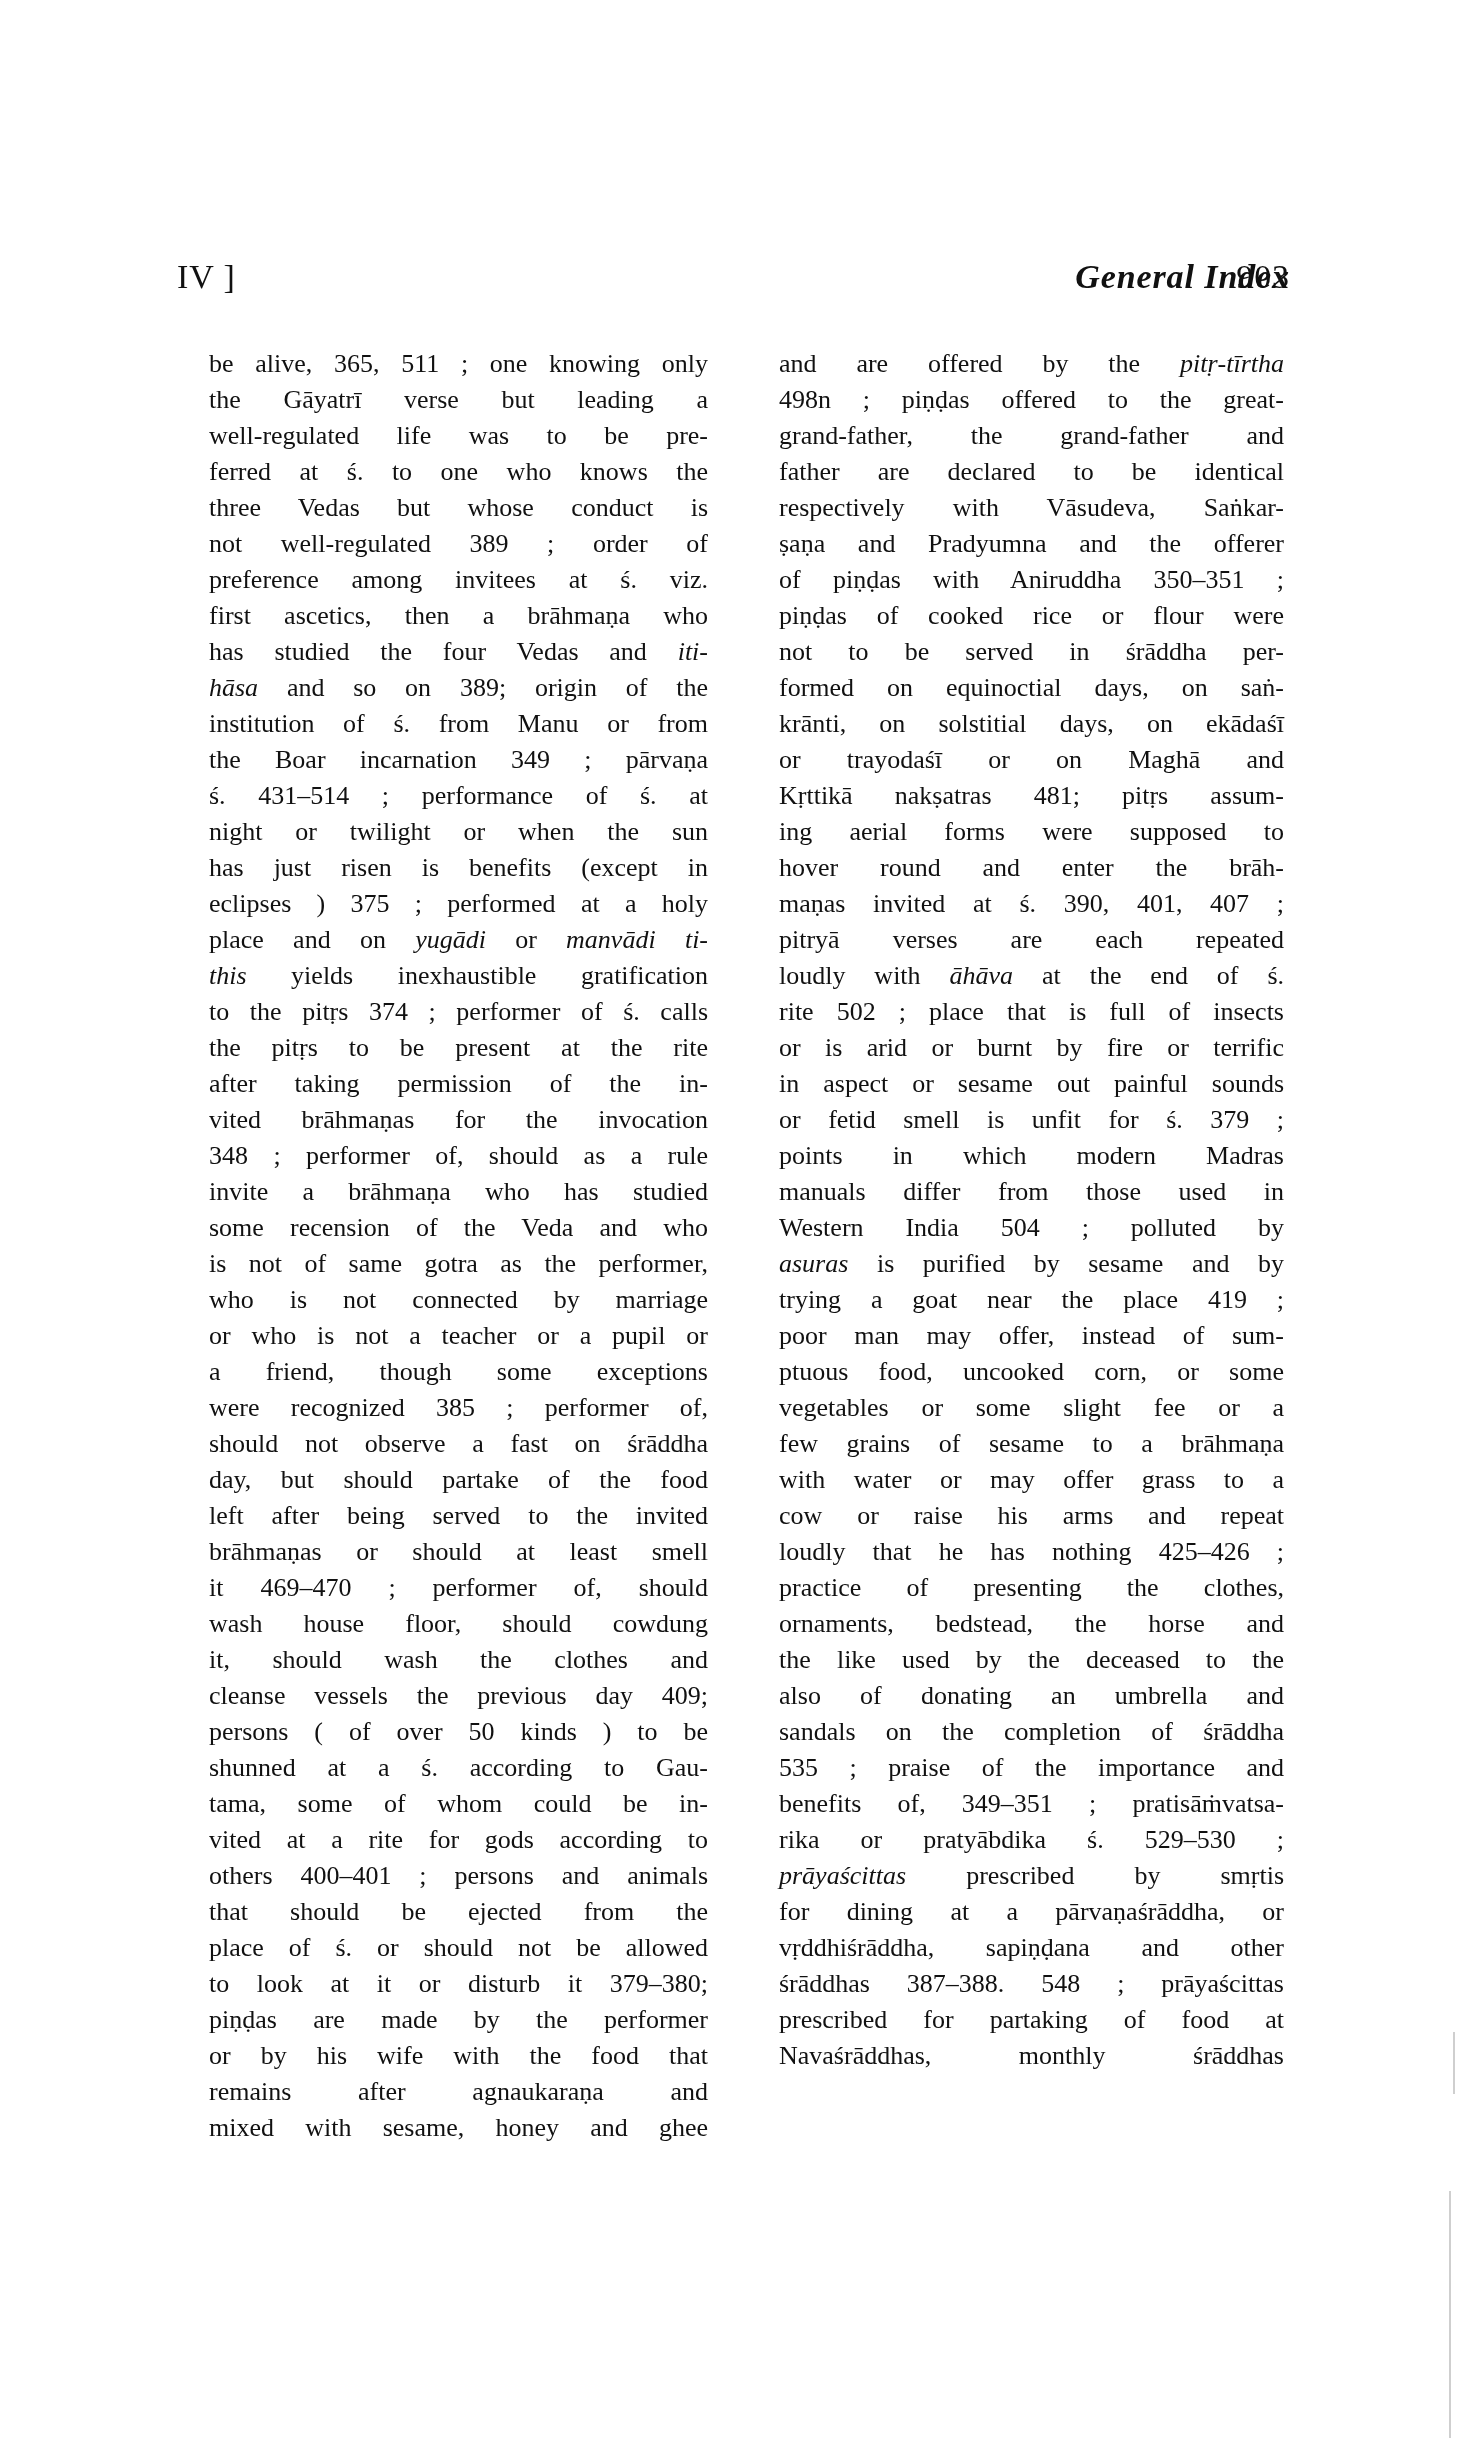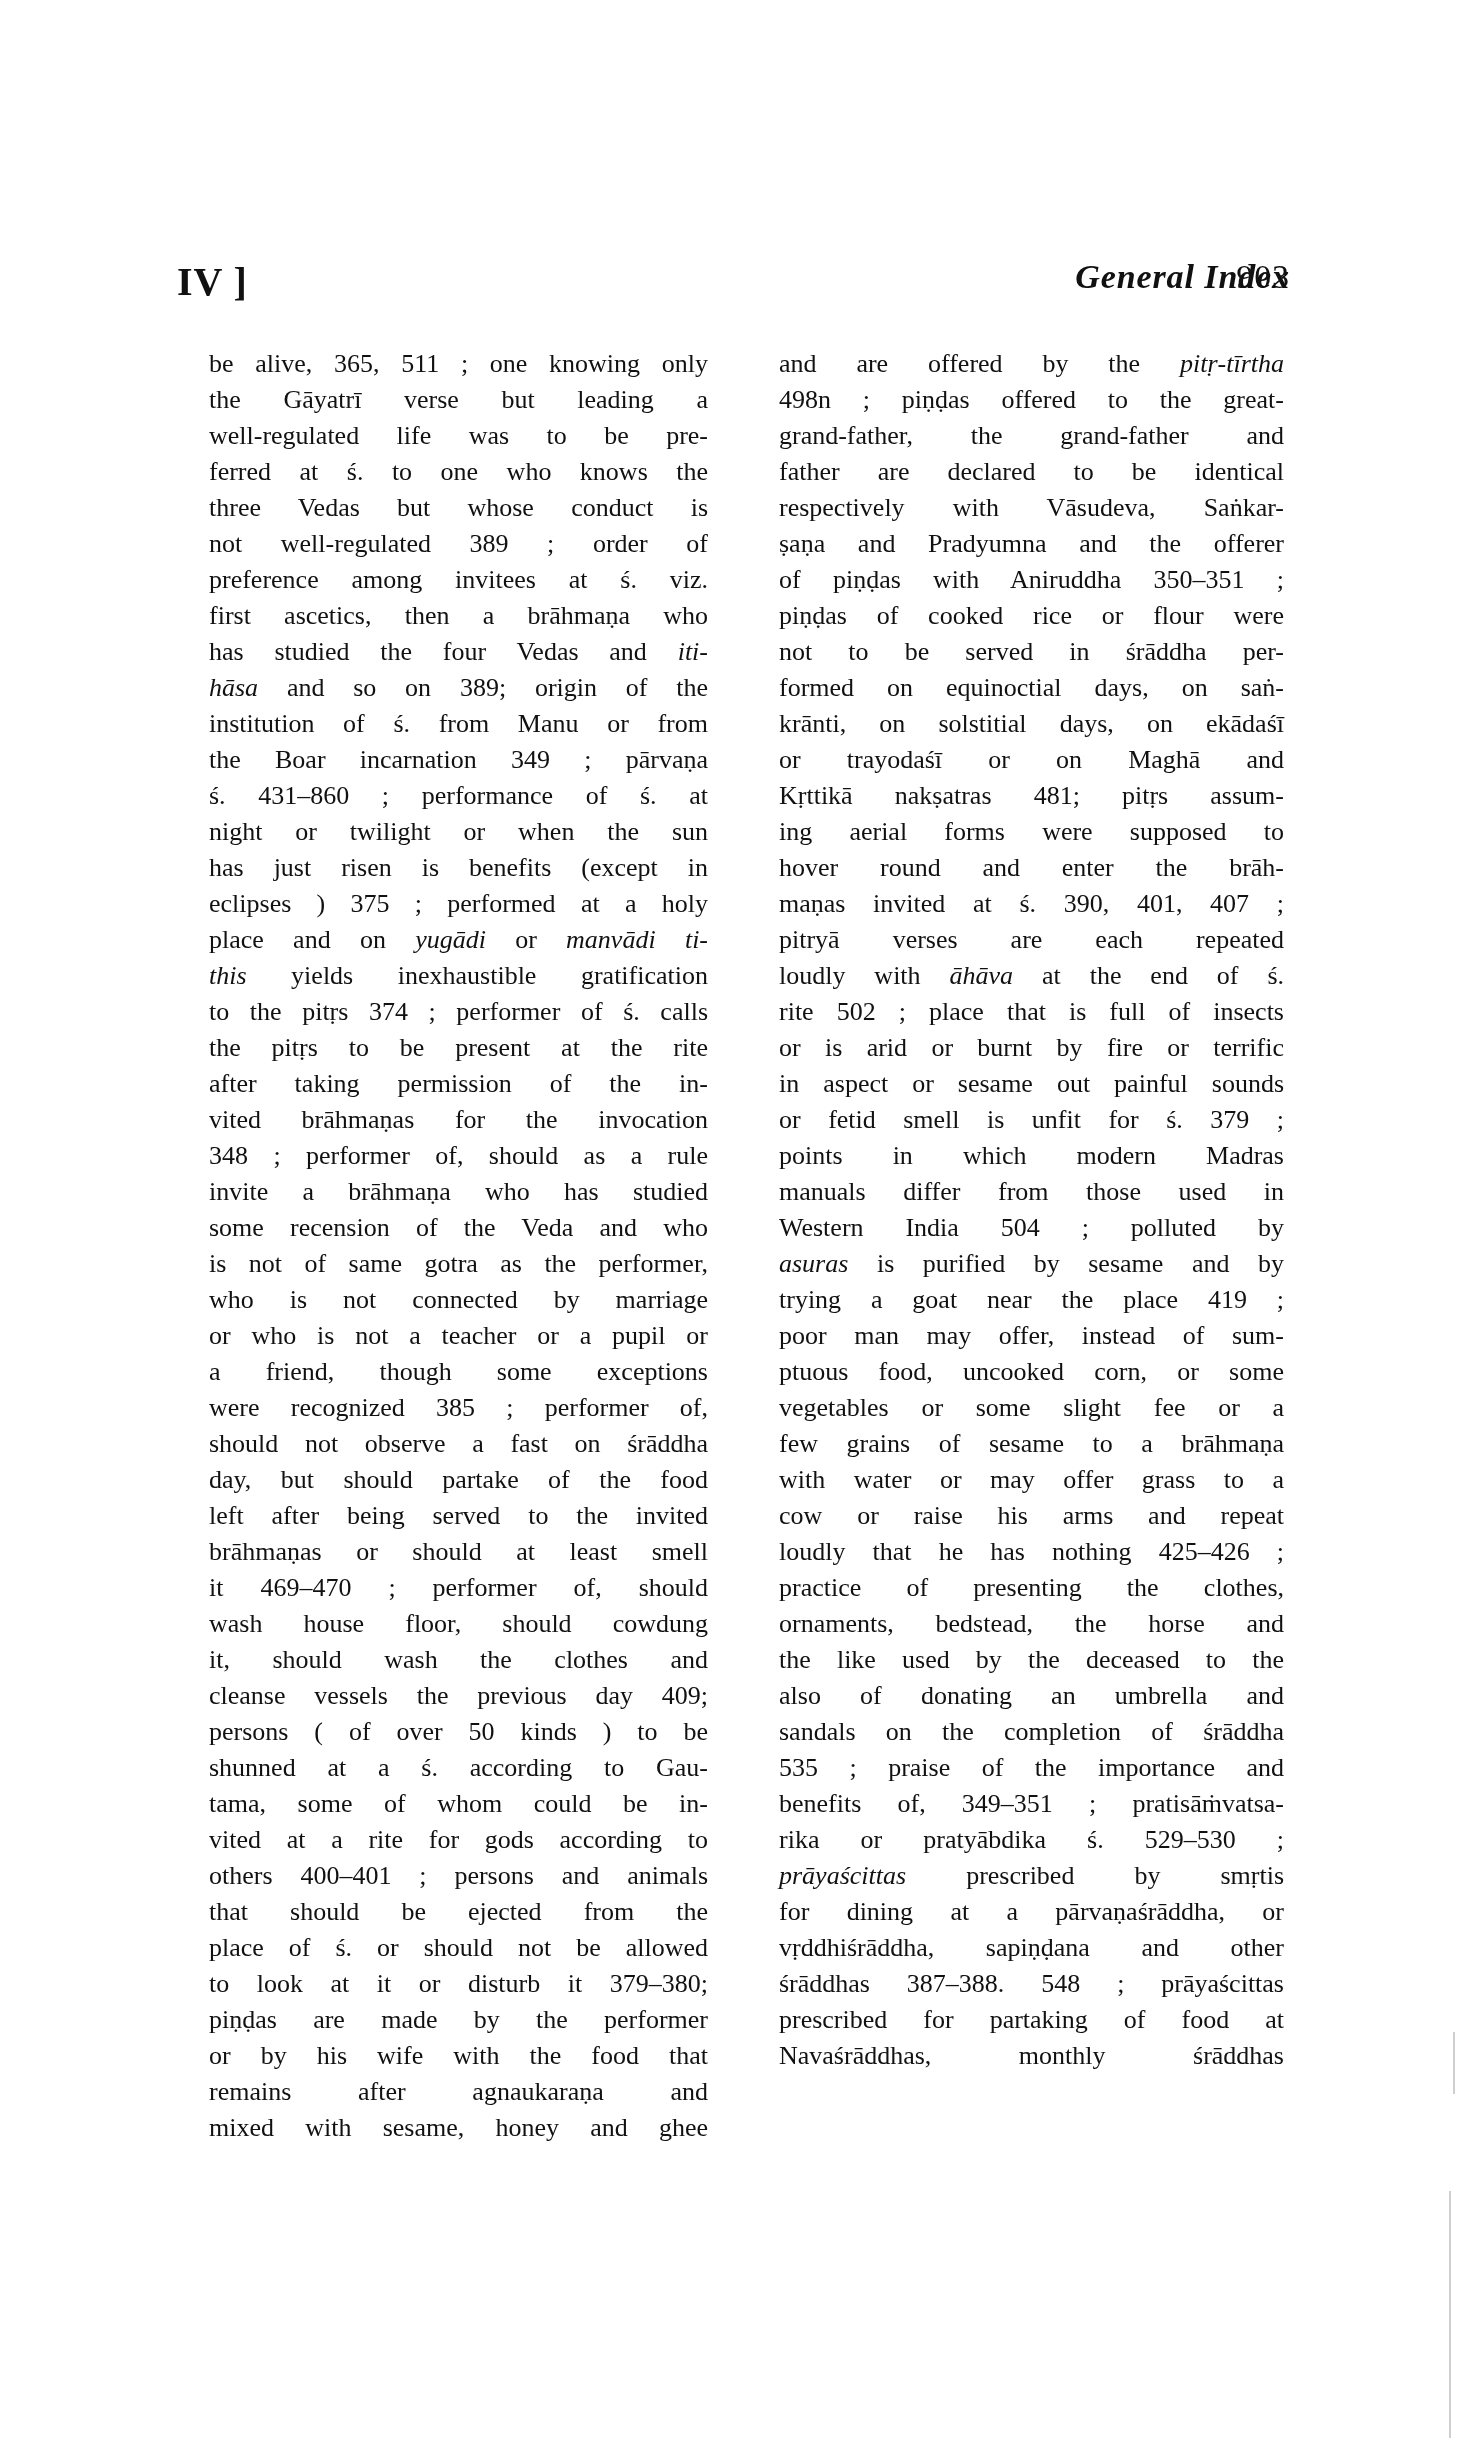--- a/index.html
+++ b/index.html
@@ -6,21 +6,21 @@
   body {
     width: 1482px; height: 2462px; position: relative; overflow: hidden;
     font-family: "Liberation Serif", "DejaVu Serif", serif;
     color: #111111;
   }
   .running-head {
     position: absolute; top: 258px; left: 177px; width: 1113px; height: 44px;
   }
   .rh-left {
     position: absolute; left: 0; top: 0;
-    font-size: 40px; font-weight: bold; letter-spacing: 0.9px;
+    font-size: 34px; font-weight: normal; letter-spacing: 0.9px;
   }
   .rh-center {
     position: absolute; left: 0; right: 0; top: 0; text-align: right;
     font-size: 34px; font-style: italic; font-weight: bold;
     padding-left: 35px; letter-spacing: 0.9px;
   }
   .rh-right {
     position: absolute; right: 0; top: 0;
     font-size: 34px; letter-spacing: 0.9px;
   }
@@ -56,21 +56,21 @@
     <span class="line">well-regulated life was to be pre-</span>
     <span class="line">ferred at ś. to one who knows the</span>
     <span class="line">three Vedas but whose conduct is</span>
     <span class="line">not well-regulated 389 ; order of</span>
     <span class="line">preference among invitees at ś. viz.</span>
     <span class="line">first ascetics, then a brāhmaṇa who</span>
     <span class="line">has studied the four Vedas and <i>iti-</i></span>
     <span class="line"><i>hāsa</i> and so on 389; origin of the</span>
     <span class="line">institution of ś. from Manu or from</span>
     <span class="line">the Boar incarnation 349 ; pārvaṇa</span>
-    <span class="line">ś. 431–860 ; performance of ś. at</span>
+    <span class="line">ś. 431–514 ; performance of ś. at</span>
     <span class="line">night or twilight or when the sun</span>
     <span class="line">has just risen is benefits (except in</span>
     <span class="line">eclipses ) 375 ; performed at a holy</span>
     <span class="line">place and on <i>yugādi</i> or <i>manvādi</i> <i>ti-</i></span>
     <span class="line"><i>this</i> yields inexhaustible gratification</span>
     <span class="line">to the pitṛs 374 ; performer of ś. calls</span>
     <span class="line">the pitṛs to be present at the rite</span>
     <span class="line">after taking permission of the in-</span>
     <span class="line">vited brāhmaṇas for the invocation</span>
     <span class="line">348 ; performer of, should as a rule</span>

